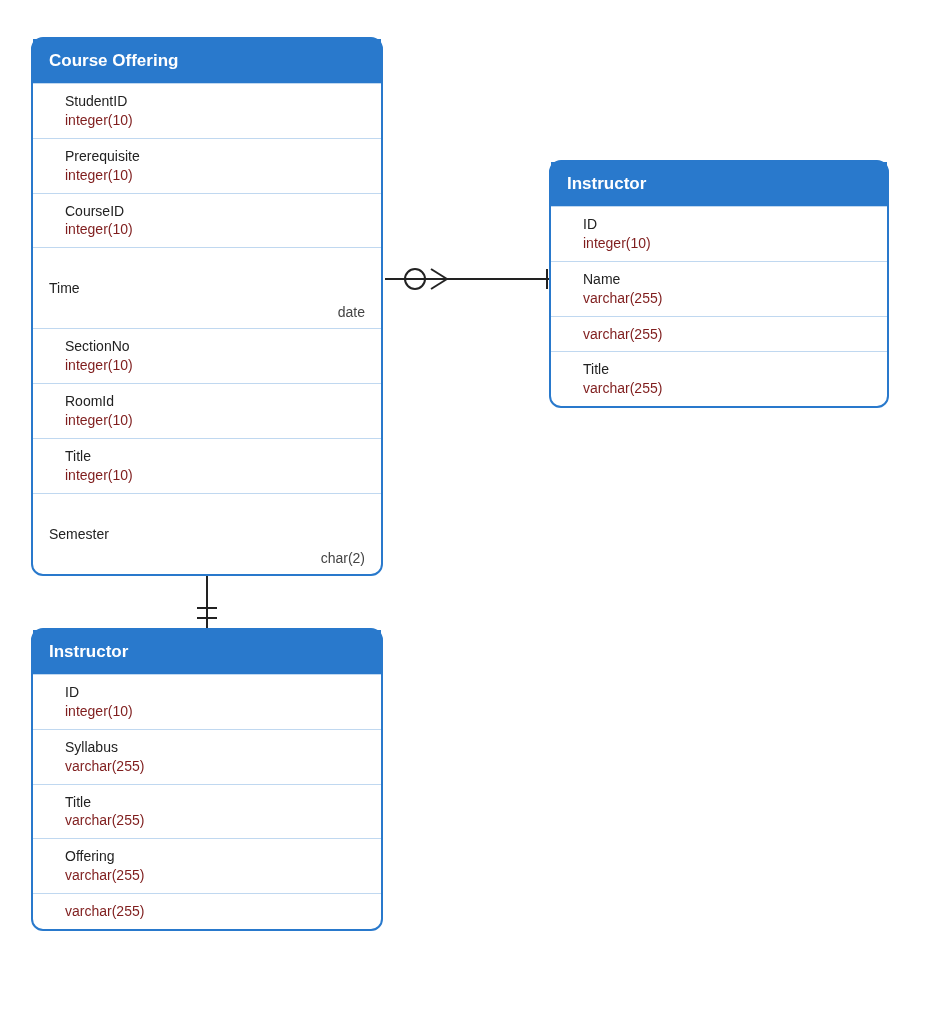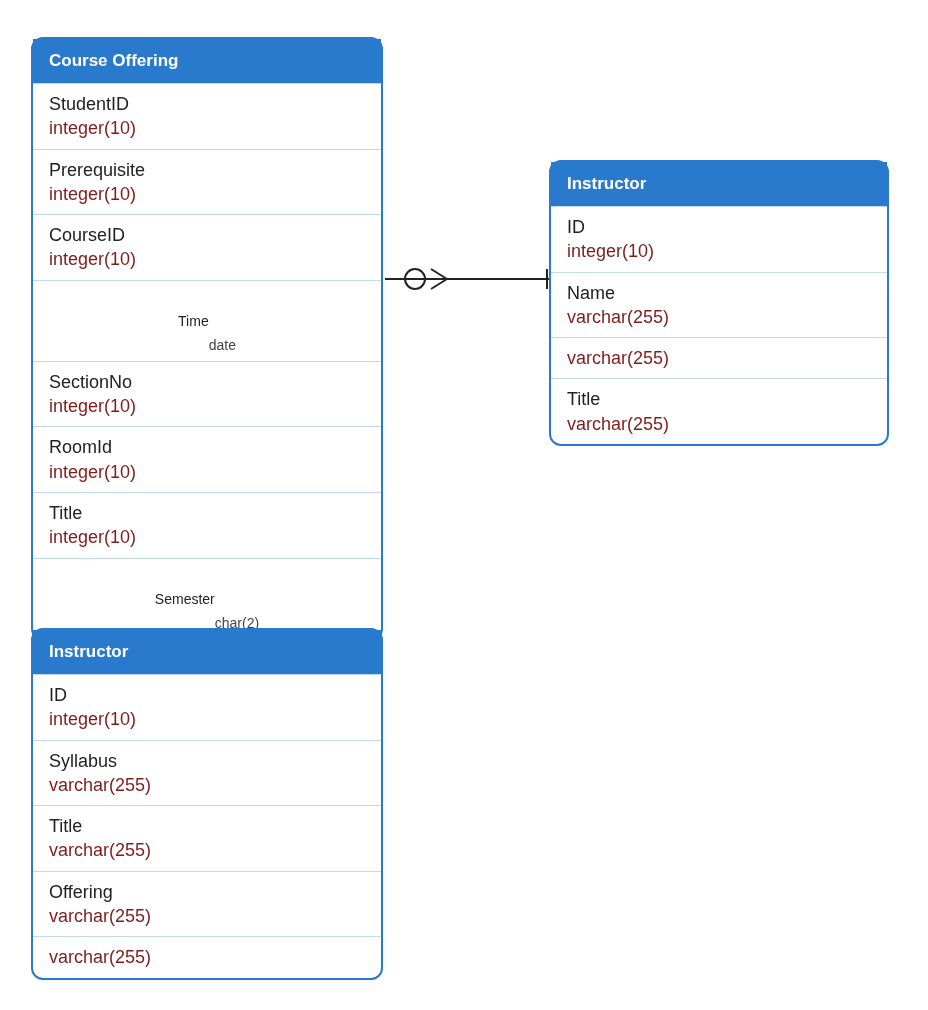--- a/index.html
+++ b/index.html
@@ -29,39 +29,39 @@
     .db-table-header {
       background: #2979cc;
       color: #fff;
       font-size: 17px;
       font-weight: bold;
       padding: 12px 16px;
     }
 
     .db-table-row {
       border-top: 1px solid #c0d8f0;
-      padding: 8px 16px;
-      font-size: 18px;
+      padding: 8px 32px;
+      font-size: 14px;
       color: #222;
       line-height: 1.35;
     }
 
     .db-table-row .field-name {
       display: block;
       font-weight: normal;
     }
 
     .db-table-row .field-type {
       display: block;
       color: #7f1d1d;
     }
 
     .field-row-inline {
       display: flex;
-      justify-content: center;
+      justify-content: space-between;
       align-items: center;
       padding: 8px 16px;
       border-top: 1px solid #c0d8f0;
       font-size: 14px;
     }
 
     .field-row-inline .field-name {
       color: #222;
     }
 

